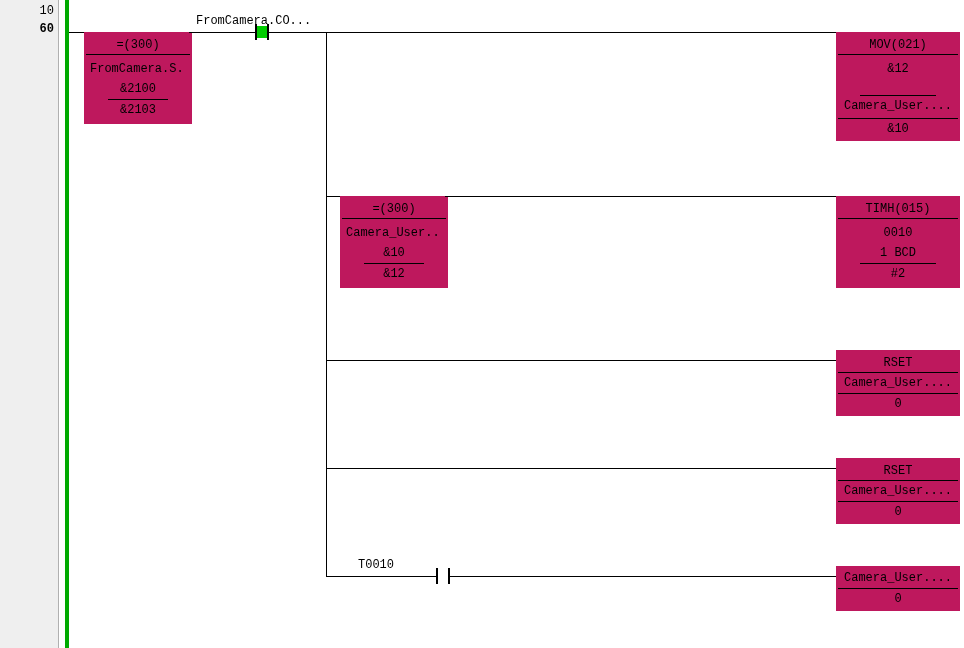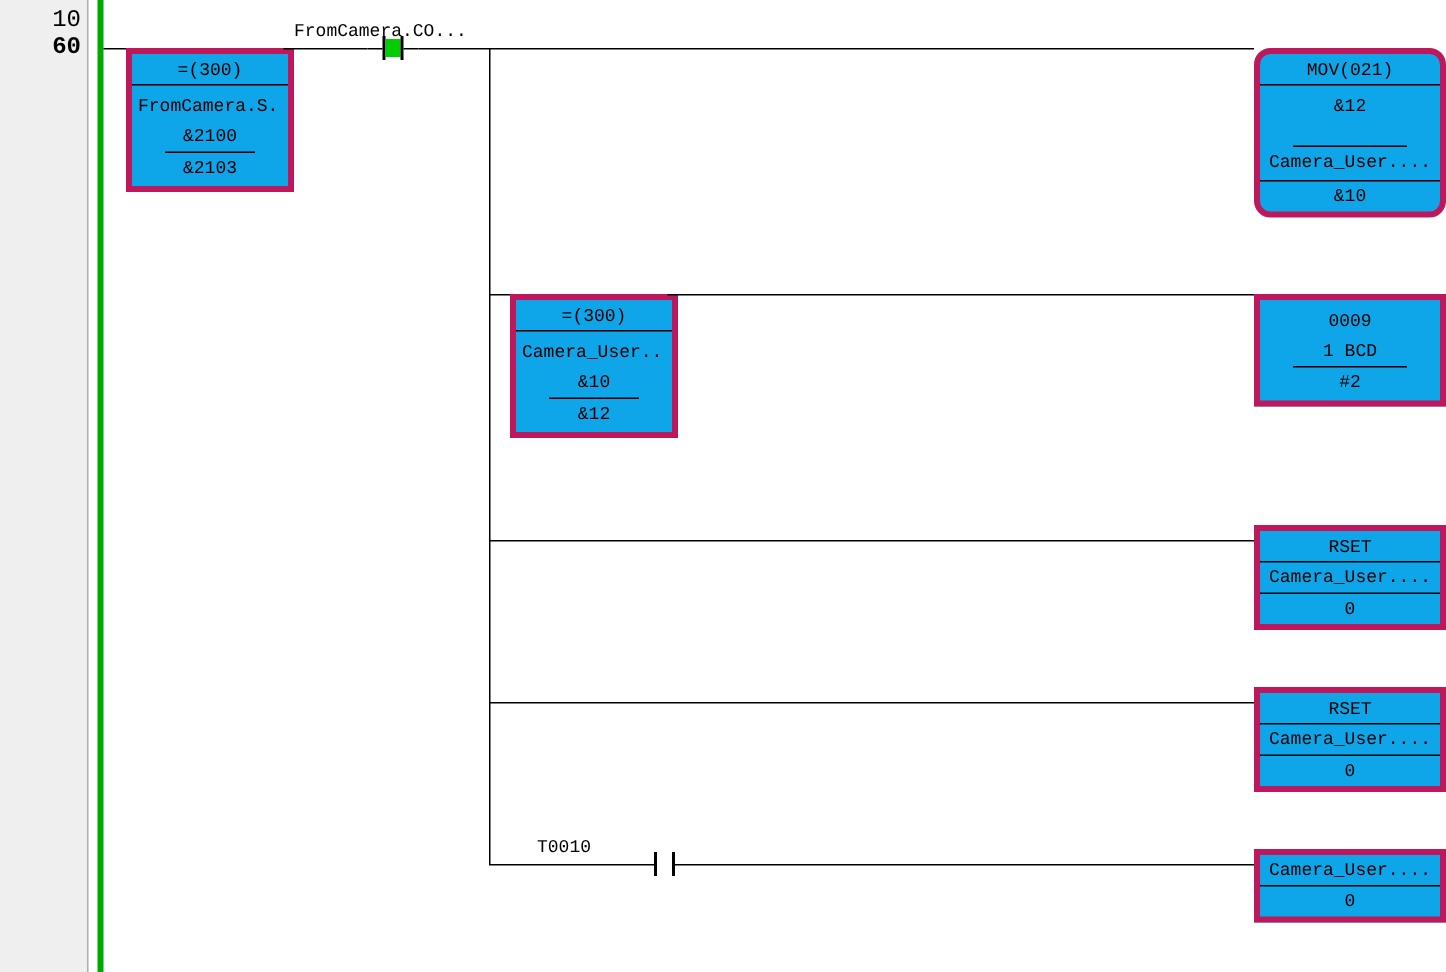--- a/index.html
+++ b/index.html
@@ -24,21 +24,21 @@
     position: absolute;
     left: 0; top: 0;
     width: 58px; height: 648px;
     background: #efefef;
     border-right: 1px solid #b0b0b0;
   }
   .left-gutter .num {
     position: absolute;
     right: 4px;
     text-align: left;
-    font-size: 16px;
+    font-size: 12px;
     color: #000;
   }
   .num-top { top: 4px; }
   .num-rung { top: 22px; font-weight: bold; }
 
   
   .rail {
     position: absolute;
     left: 65px; top: 0;
     width: 4px; height: 648px;
@@ -53,22 +53,22 @@
   }
   .vline {
     position: absolute;
     width: 1px;
     background: #000;
   }
 
   
   .block {
     position: absolute;
-    background: #0ea5e9;
-    border: 4px solid #be185d;
+    background: #be185d;
+    border: 2px solid #be185d;
     font-size: 12px;
   }
   .block .title {
     text-align: center;
     padding: 4px 2px 2px 2px;
     border-bottom: 1px solid #000;
     white-space: nowrap;
     overflow: hidden;
   }
   .block .body {
@@ -163,21 +163,21 @@
     <div class="plate r"></div>
     <div class="bar right"></div>
   </div>
 
   <div class="hline" style="left:279px; top:32px; width:47px;"></div>
 
   <div class="vline" style="left:326px; top:32px; height:544px;"></div>
 
   <div class="hline" style="left:326px; top:32px; width:510px;"></div>
 
-  <div class="block" style="left:836px; top:32px; width:120px;border-radius:11px;">
+  <div class="block" style="left:836px; top:32px; width:120px;">
     <div class="title">MOV(021)</div>
     <div class="body">
       <div class="line">&amp;12</div>
       <div class="line" style="height:10px"></div>
       <div class="rule"></div>
       <div class="line">Camera_User....</div>
     </div>
     <div class="footer">&amp;10</div>
   </div>
 
@@ -189,22 +189,23 @@
       <div class="line">Camera_User....</div>
       <div class="line">&amp;10</div>
       <div class="rule"></div>
       <div class="line">&amp;12</div>
     </div>
   </div>
 
   <div class="hline" style="left:445px; top:196px; width:391px;"></div>
 
   <div class="block" style="left:836px; top:196px; width:120px;">
-    <div class="body">
-      <div class="line">0009</div>
+    <div class="title">TIMH(015)</div>
+    <div class="body">
+      <div class="line">0010</div>
       <div class="line">1 BCD</div>
       <div class="rule"></div>
       <div class="line">#2</div>
     </div>
   </div>
 
   <div class="hline" style="left:326px; top:360px; width:510px;"></div>
   <div class="block" style="left:836px; top:350px; width:120px;">
     <div class="title">RSET</div>
     <div class="body" style="padding:0;">

